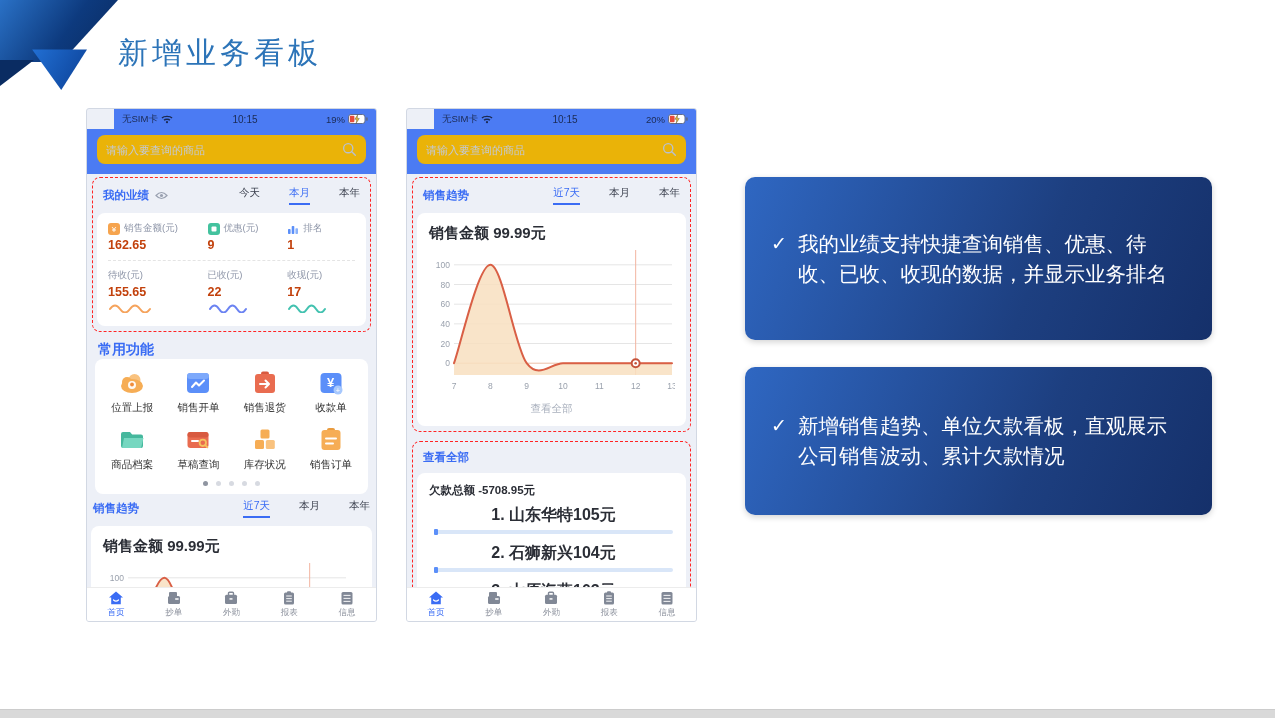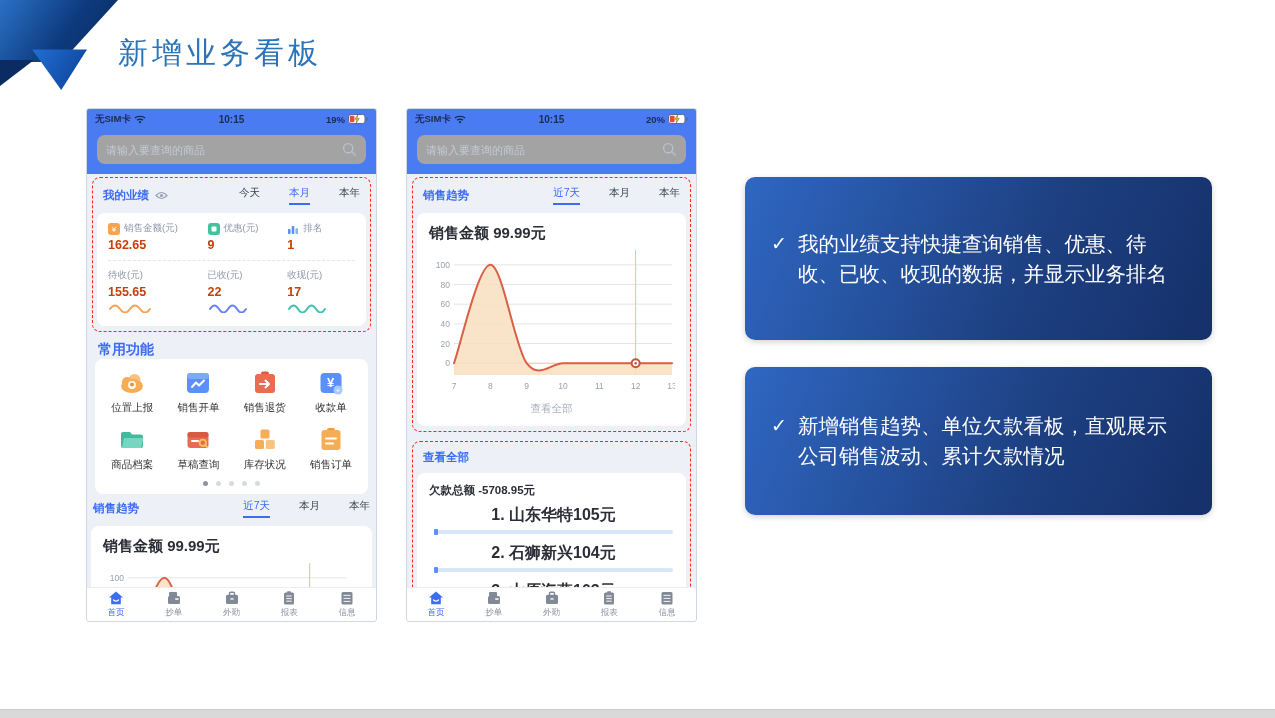--- a/index.html
+++ b/index.html
@@ -17,27 +17,27 @@
     background:linear-gradient(120deg,#2271d6,#0b3f94); clip-path:polygon(2% 8%,100% 8%,54% 100%); }
 
   .page-title { position:absolute; left:118px; top:33px; font-size:30px; color:#2c74b8; letter-spacing:4px; }
 
   
   .phone { position:absolute; top:108px; width:291px; height:514px; background:#edf0f7;
     border:1px solid #d2d8e3; border-radius:3px; display:flex; flex-direction:column; overflow:hidden; }
   #phone1 { left:86px; } #phone2 { left:406px; }
 
   .statusbar { height:20px; background:#4b7bf3; color:#1b2a52; display:flex; align-items:center;
-    padding:0 8px; font-size:9.5px; font-weight:bold; flex:0 0 auto; }
+    padding:0 8px; font-size:9.5px; font-weight:normal; flex:0 0 auto;margin-left:27px; }
   .sb-left, .sb-right { display:flex; align-items:center; gap:3px; width:80px; }
   .sb-right { justify-content:flex-end; }
   .sb-time { flex:1; text-align:center; font-size:10px; }
 
   .searchwrap { background:#4b7bf3; padding:6px 10px 10px; flex:0 0 auto; }
-  .searchbox { background:#a3a3a3; border-radius:8px; height:29px; display:flex; align-items:center; padding:0 9px; }
+  .searchbox { background:#eab308; border-radius:8px; height:29px; display:flex; align-items:center; padding:0 9px; }
   .searchbox input { border:none; outline:none; flex:1; font-size:11px; color:#333; background:transparent; font-family:inherit; }
   .searchbox input::placeholder { color:#c3c9d6; }
 
   .content { flex:1 1 auto; overflow:hidden; position:relative; }
 
   .dashed { border:1.5px dashed #ff2424; border-radius:8px; margin:3px 5px 0 5px; padding:3px 4px 5px 4px; }
 
   .sec-head { display:flex; align-items:center; padding:5px 6px 8px 6px; }
   .sec-title { color:#3a6cf4; font-weight:bold; font-size:11.5px; display:flex; align-items:center; gap:6px; }
   .tabs { margin-left:auto; display:flex; gap:29px; font-size:10.5px; color:#3a3f4d; }
@@ -67,21 +67,21 @@
   #chartbox-p1 { height:46px; }
   #chartbox-p2 { height:152px; }
   .viewall { text-align:center; color:#a9b0bd; font-size:10.5px; padding:5px 0 1px 0; cursor:pointer; }
 
   .debt-total { font-size:11.5px; font-weight:bold; color:#2b2e36; margin:1px 0 7px 1px; }
   .ditem { margin:0 2px 9px 6px; }
   .drow { display:flex; justify-content:center; font-weight:bold; font-size:16px; color:#2b2e36; }
   .dbar { height:4px; background:#d9e6f8; border-radius:2px; margin-top:4px; position:relative; }
   .dbar i { position:absolute; left:0; top:-1px; width:4px; height:6px; background:#5b8ff9; border-radius:1px; }
 
-  .tabbar { flex:0 0 auto; height:34px; background:#fff; border-top:1px solid #ececec; display:flex; align-items:center;justify-content:flex-end; }
+  .tabbar { flex:0 0 auto; height:34px; background:#fff; border-top:1px solid #ececec; display:flex; align-items:center; }
   .titem { flex:1; display:flex; flex-direction:column; align-items:center; justify-content:center; gap:1px;
     font-size:8.5px; color:#8a8f9b; cursor:pointer; }
   .titem svg { color:#818896; }
   .titem.active { color:#3a6cf4; } .titem.active svg { color:#3a6cf4; }
 
   
   .callout { position:absolute; left:745px; width:467px; border-radius:10px; color:#fff;
     background:linear-gradient(112deg,#2f67c2 0%,#1d3f80 62%,#15306a 100%);
     display:flex; align-items:center; padding:0 26px; box-shadow:0 2px 6px rgba(0,0,0,.18); }
   #callout1 { top:177px; height:163px; }

